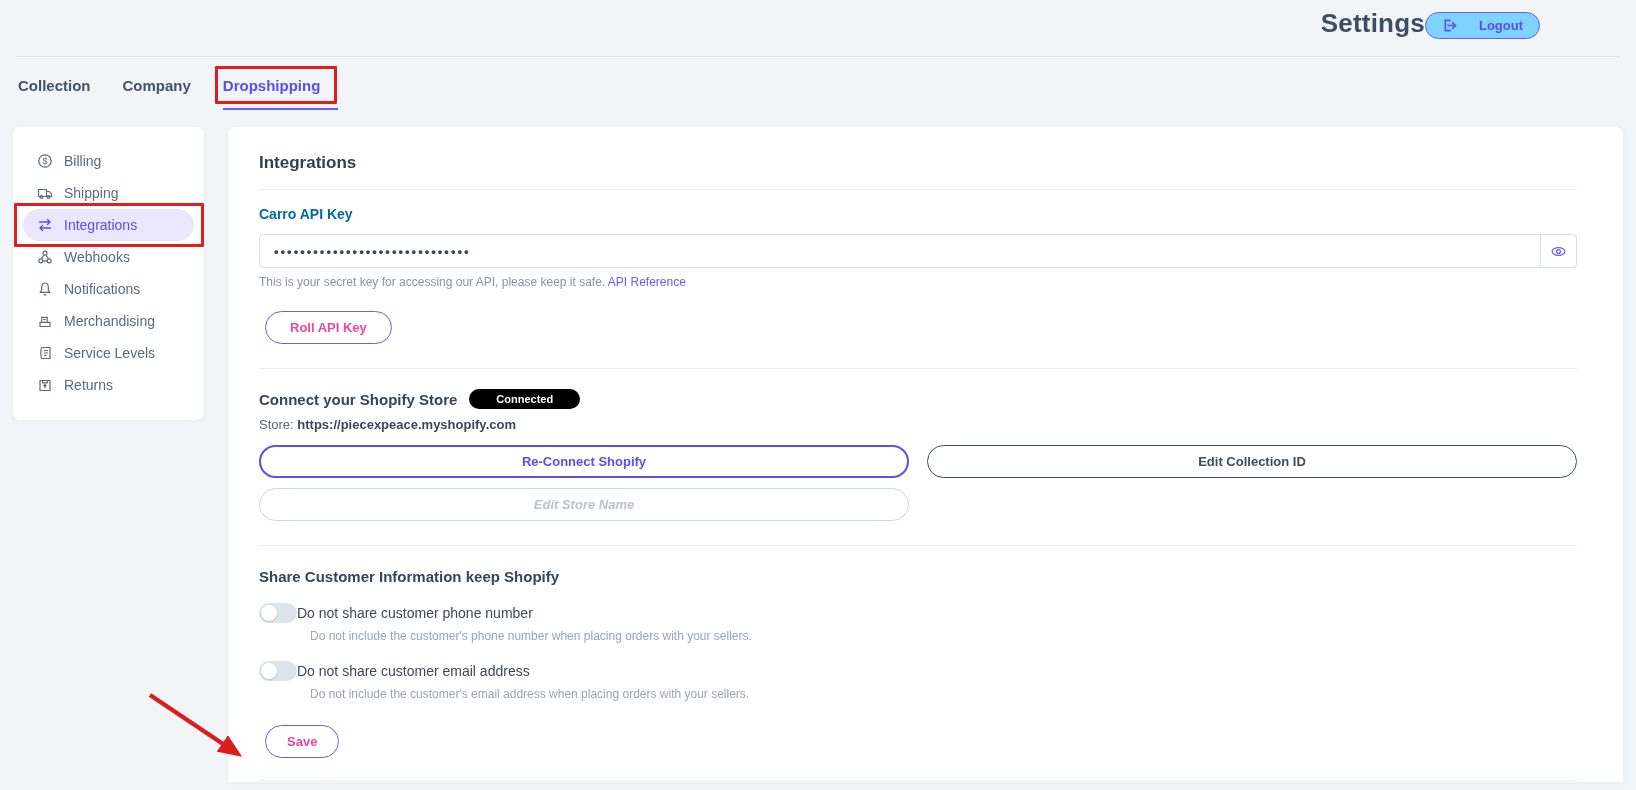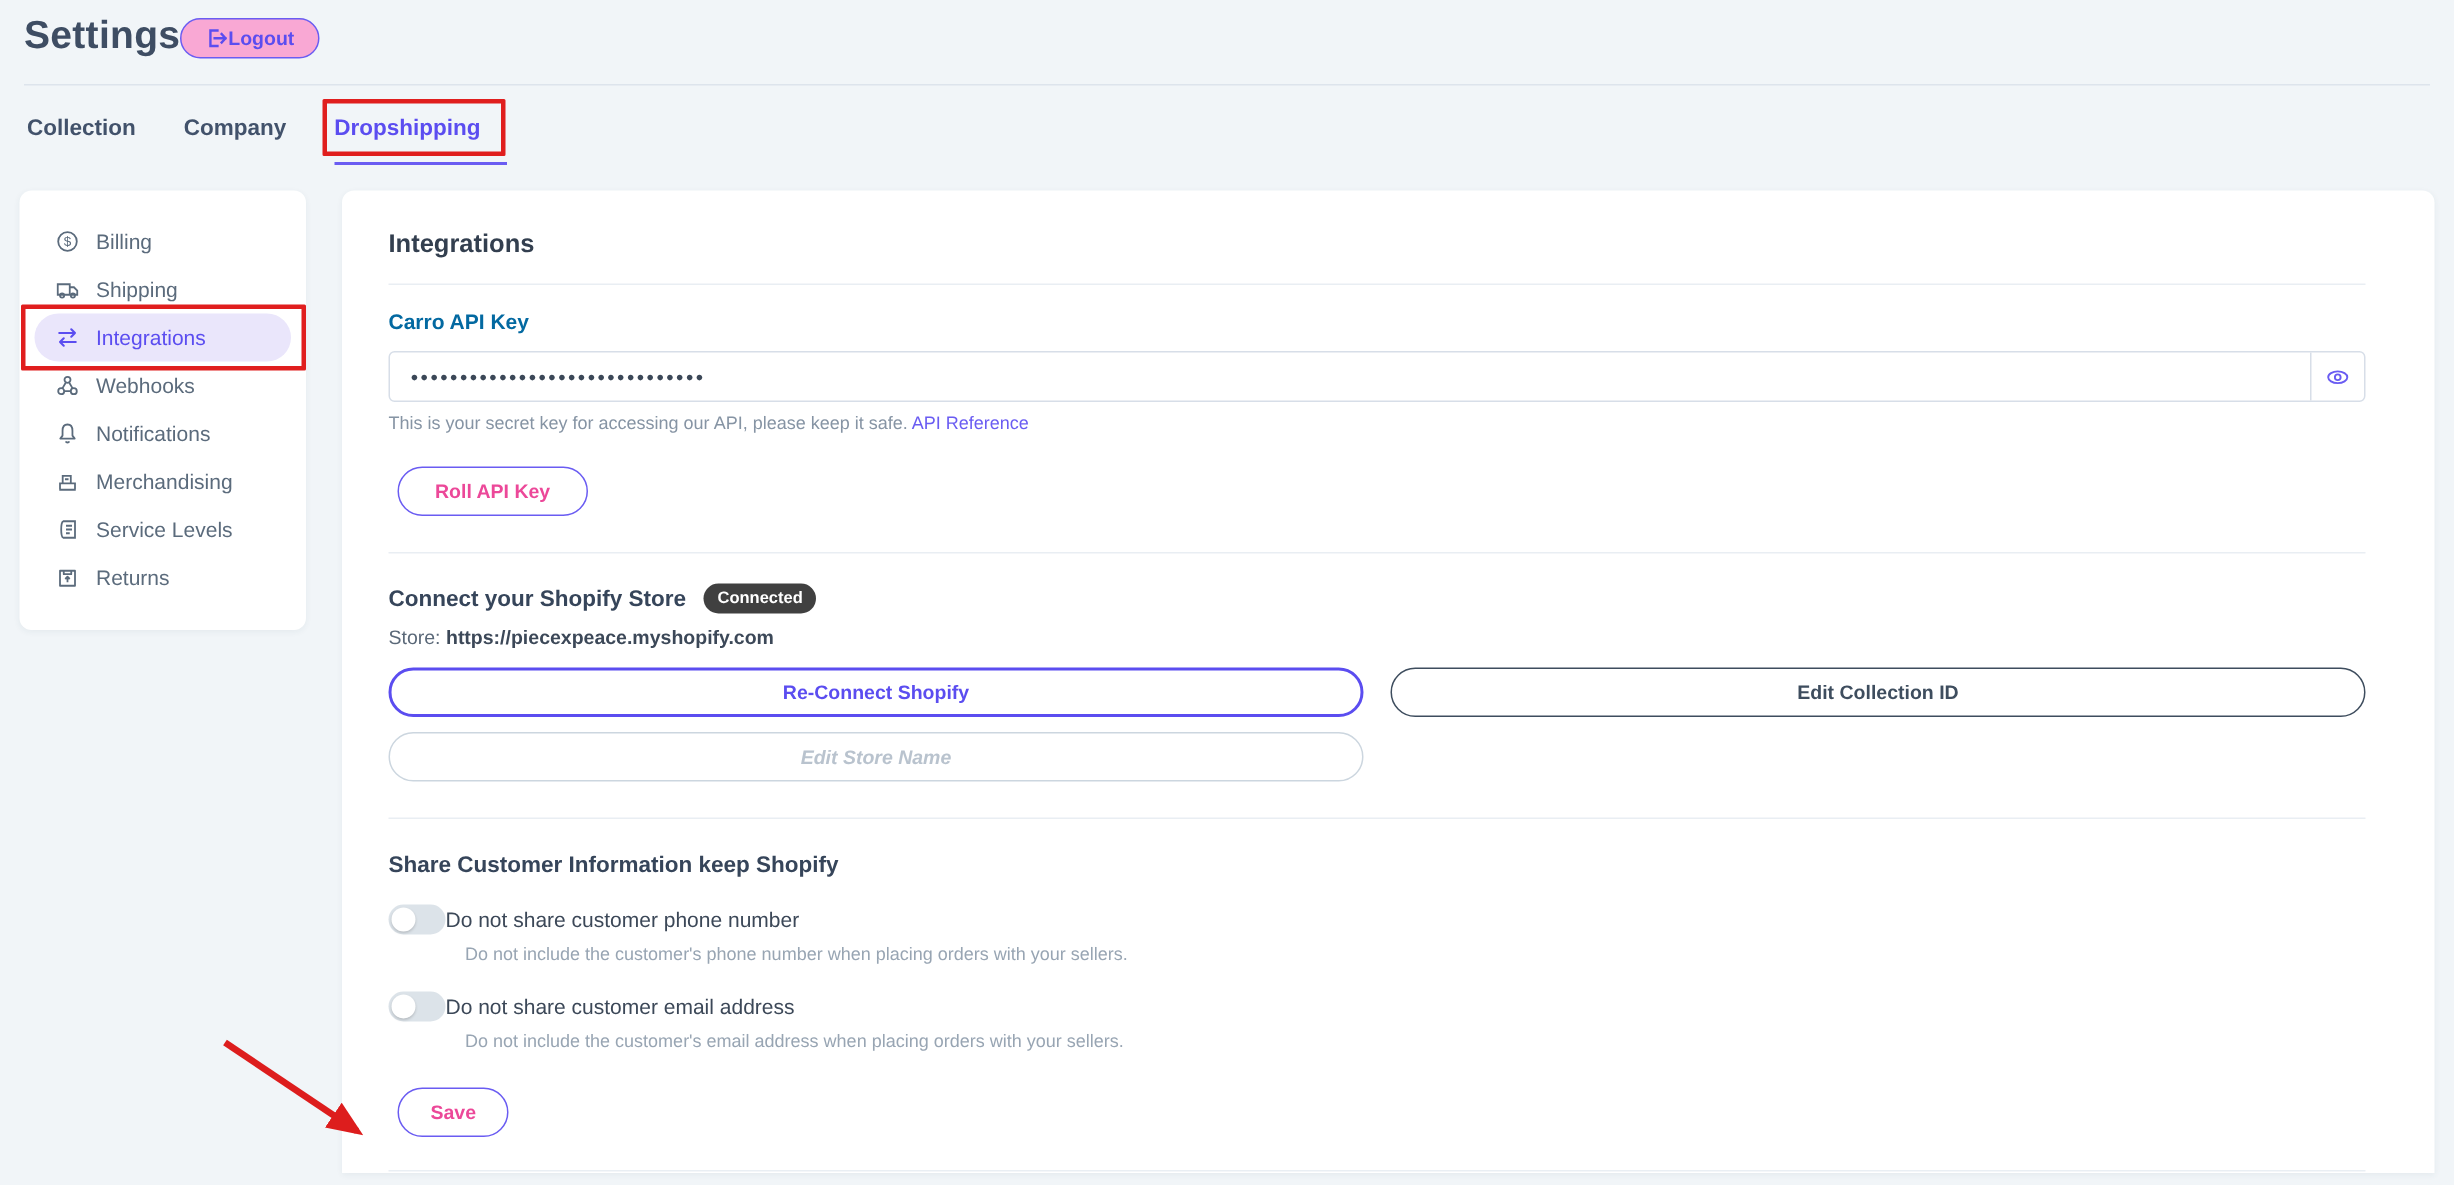--- a/index.html
+++ b/index.html
@@ -1,24 +1,24 @@
 <!DOCTYPE html>
 <html><head>
 <meta charset="utf-8">
 <style>
   * { margin:0; padding:0; box-sizing:border-box; }
   html,body { width:1636px; height:790px; overflow:hidden; }
   body { background:#f1f5f8; font-family:"Liberation Sans", sans-serif; color:#3c4858; position:relative; }
 
   
   .hdr { padding:8px 16px 0 16px; }
-  .hdr-row { display:flex; justify-content:flex-start; align-items:flex-start; }
+  .hdr-row { display:flex; justify-content:flex-end; align-items:flex-start; }
   .page-title { font-size:26px; font-weight:700; color:#3e4d63; letter-spacing:.2px; }
-  .logout-btn { margin-top:4px; margin-right:80px; display:inline-flex; align-items:center; gap:0;
-    border:1px solid #6a5cf2; color:#5b4df0; background:#f9a8d4; border-radius:16px;
+  .logout-btn { margin-top:4px; margin-right:80px; display:inline-flex; align-items:center; gap:22px;
+    border:1px solid #6a5cf2; color:#5b4df0; background:#7dd3fc; border-radius:16px;
     padding:5px 16px; font-size:13px; font-weight:700; cursor:pointer; }
   .hdr-divider { border:none; border-top:1px solid #dde4ec; margin:17px 0 0 0; }
 
   
   .tabs { display:flex; gap:32px; padding:20px 0 0 18px; }
   .tab { font-size:15px; font-weight:700; color:#42526b; cursor:pointer; position:relative; }
   .tab.active { color:#5b4df0; }
   .tab.active .tab-underline { position:absolute; left:0; right:-18px; bottom:-16px; height:2px; background:#6a5cf2; }
   .tab .ann-box-tab { position:absolute; inset:-11px -17px -10px -8px; border:3px solid #e01e1e; border-radius:1px; pointer-events:none; }
 
@@ -50,21 +50,21 @@
     letter-spacing:2px; color:#3b4757; background:transparent; font-family:"Liberation Sans", sans-serif; }
   .eye-addon { width:36px; border-left:1px solid #d7dee8; display:flex; align-items:center; justify-content:center; cursor:pointer; }
   .helper { margin-top:7px; font-size:12px; color:#8694a4; }
   .helper a { color:#6a5cf2; text-decoration:none; cursor:pointer; }
   .pill-btn { display:inline-block; border:1px solid #6a5cf2; color:#ec4899; background:#fff;
     border-radius:17px; padding:8px 24px; font-size:13px; font-weight:700; cursor:pointer; }
   .roll-btn { margin:22px 0 24px 6px; }
 
   
   .shopify { margin-top:20px; }
-  .badge { background:#404040; color:#fff; font-size:11px; font-weight:700; padding:4px 9px; border-radius:11px; }
+  .badge { background:#000000; color:#fff; font-size:11px; font-weight:700; padding:4px 27px; border-radius:11px; }
   .store-line { margin-top:8px; font-size:13px; color:#5a6878; }
   .store-line b { color:#3c4858; }
   .shop-btn-grid { margin:13px 0 24px 0; display:grid; grid-template-columns:1fr 1fr; gap:10px 18px; }
   .wide-btn { height:33px; border-radius:17px; background:#fff; font-size:13px; font-weight:700;
     display:flex; align-items:center; justify-content:center; cursor:pointer; }
   .btn-reconnect { border:2px solid #5b4df0; color:#5b4df0; }
   .btn-editstore { border:1px solid #ccd6df; color:#b9c3ce; font-style:italic; }
   .btn-editcoll { border:1px solid #3e4d5e; color:#3e4d5e; }
 
   

